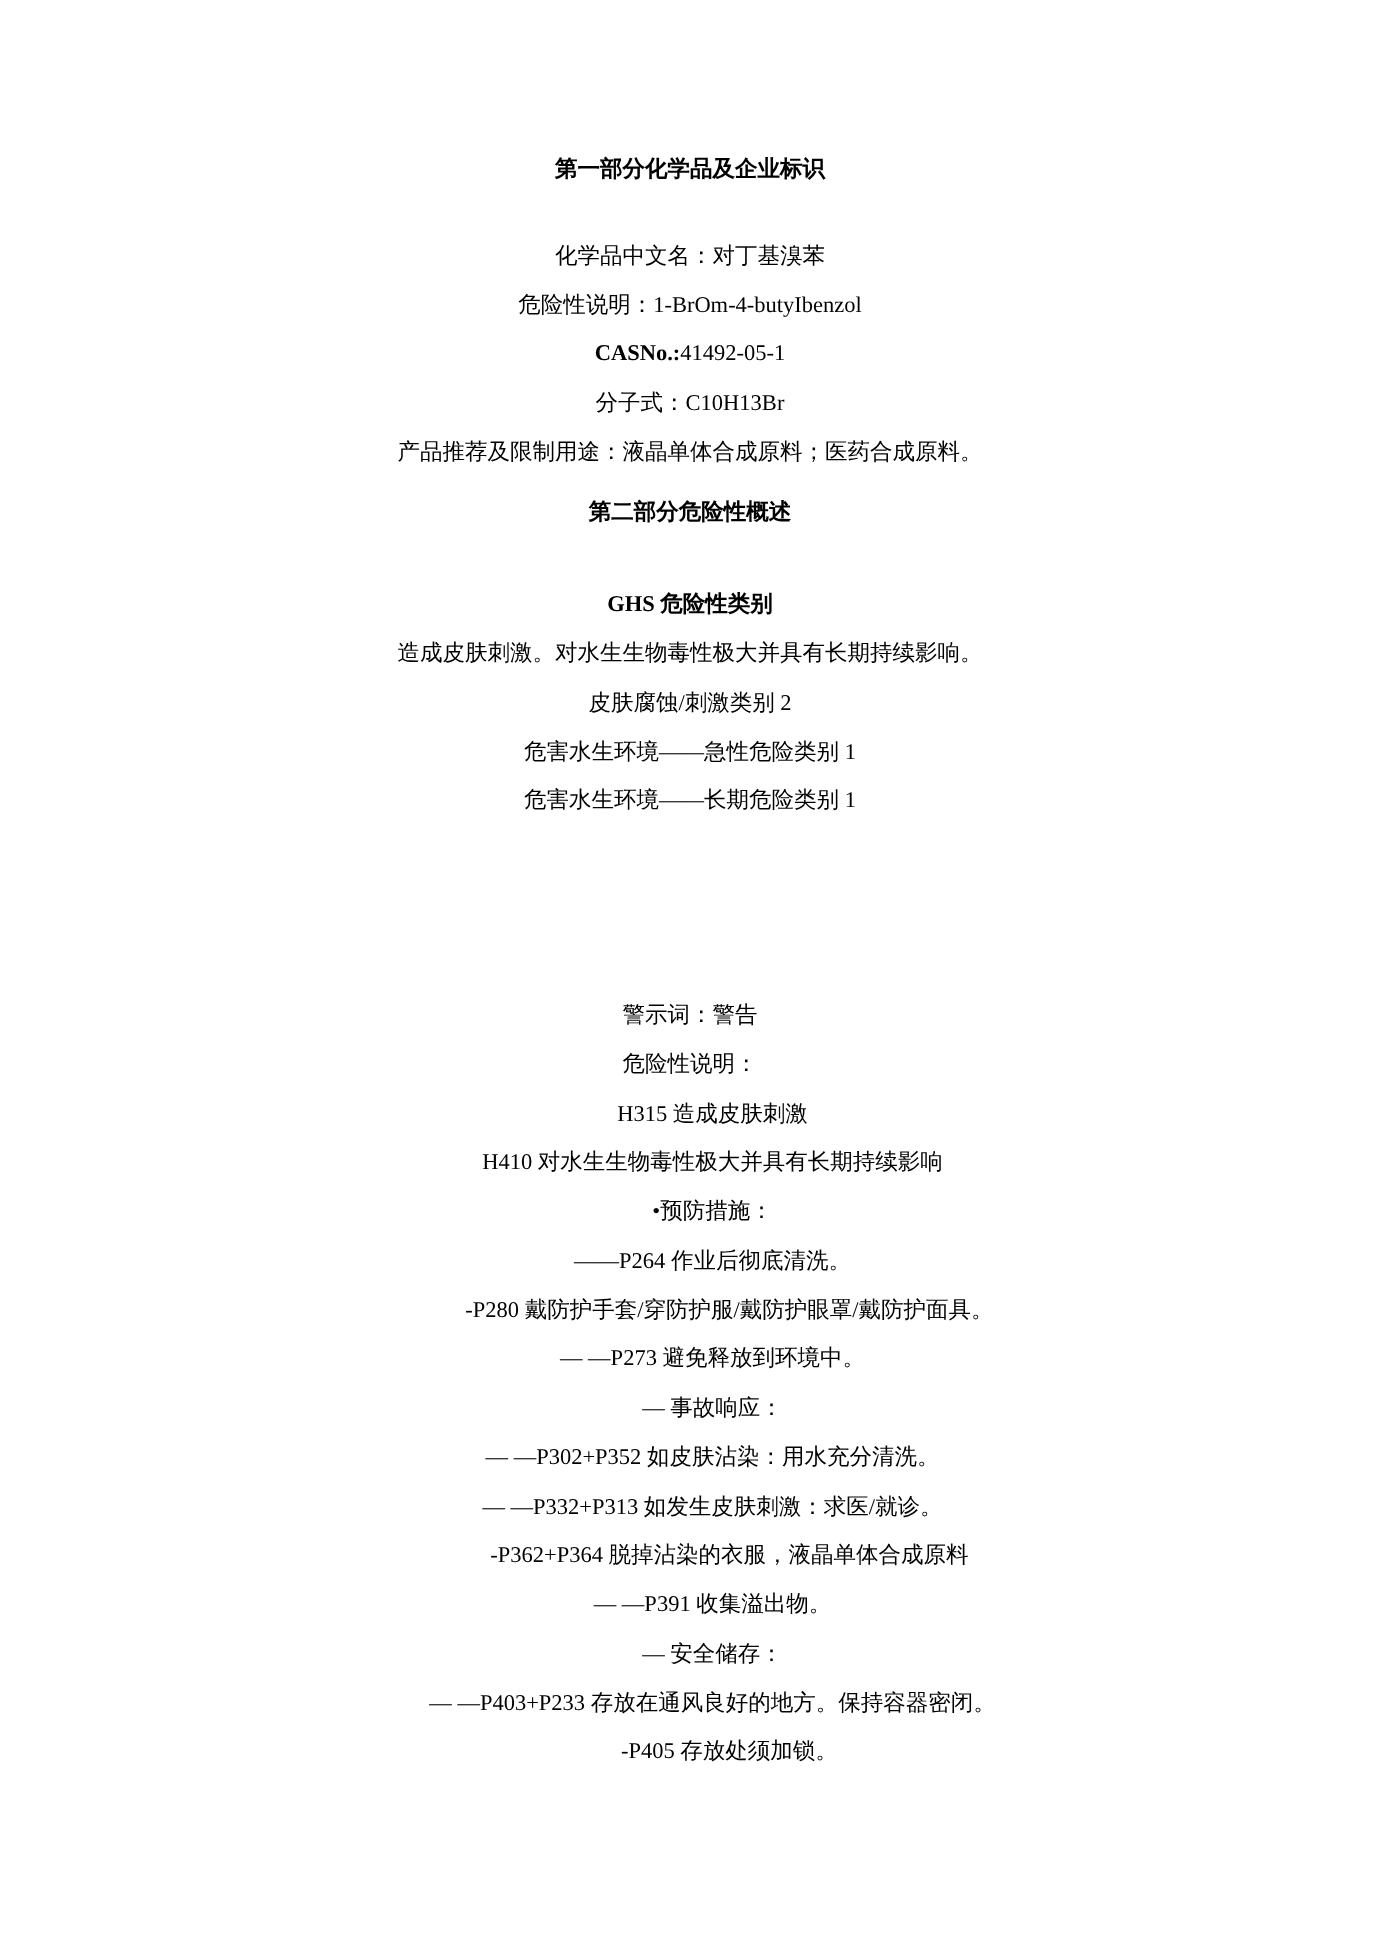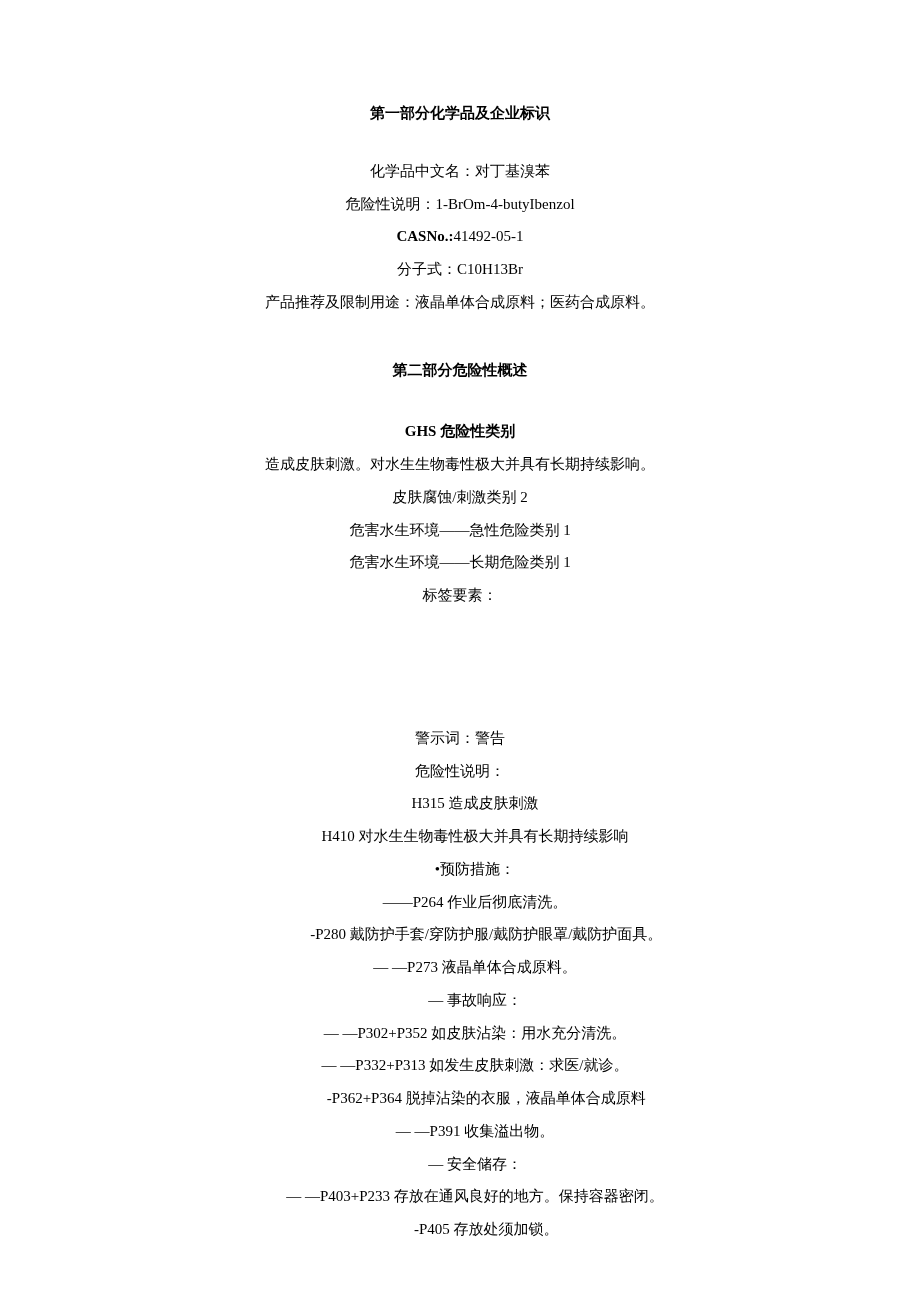--- a/index.html
+++ b/index.html
@@ -34,21 +34,21 @@
     .latin {
       font-family: Liberation Serif, serif;
     }
     .indent1 {
       padding-left: 2em;
     }
     .indent2 {
       padding-left: 3.5em;
     }
     .section-gap {
-      margin-top: 40px;
+      margin-top: 12px;
       margin-bottom: 24px;
     }
     .big-gap {
       height: 110px;
     }
   </style>
 </head>
 <body>
 
 <div class="section-title">第一部分化学品及企业标识</div>
@@ -72,34 +72,33 @@
 </div>
 
 <div class="section-title section-gap">第二部分危险性概述</div>
 
 <div class="content">
   <div class="line bold">GHS 危险性类别</div>
   <div class="line">造成皮肤刺激。对水生生物毒性极大并具有长期持续影响。</div>
   <div class="line">皮肤腐蚀/刺激类别 2</div>
   <div class="line">危害水生环境——急性危险类别 1</div>
   <div class="line">危害水生环境——长期危险类别 1</div>
-  <div class="line">标签要素：</div>
 
   <div class="big-gap"></div>
 
   <div class="line">
     <span>警示词：</span><span>警告</span>
   </div>
   <div class="line">危险性说明：</div>
   <div class="line indent1">H315 造成皮肤刺激</div>
   <div class="line indent1">H410 对水生生物毒性极大并具有长期持续影响</div>
   <div class="line indent1">•预防措施：</div>
   <div class="line indent1">——P264 作业后彻底清洗。</div>
   <div class="line indent2">-P280 戴防护手套/穿防护服/戴防护眼罩/戴防护面具。</div>
-  <div class="line indent1">—   —P273 液晶单体合成原料。</div>
+  <div class="line indent1">—   —P273 避免释放到环境中。</div>
   <div class="line indent1">—  事故响应：</div>
   <div class="line indent1">— —P302+P352 如皮肤沾染：用水充分清洗。</div>
   <div class="line indent1">—   —P332+P313 如发生皮肤刺激：求医/就诊。</div>
   <div class="line indent2">-P362+P364 脱掉沾染的衣服，液晶单体合成原料</div>
   <div class="line indent1">— —P391 收集溢出物。</div>
   <div class="line indent1">—  安全储存：</div>
   <div class="line indent1">—    —P403+P233 存放在通风良好的地方。保持容器密闭。</div>
   <div class="line indent2">-P405 存放处须加锁。</div>
 </div>
 

